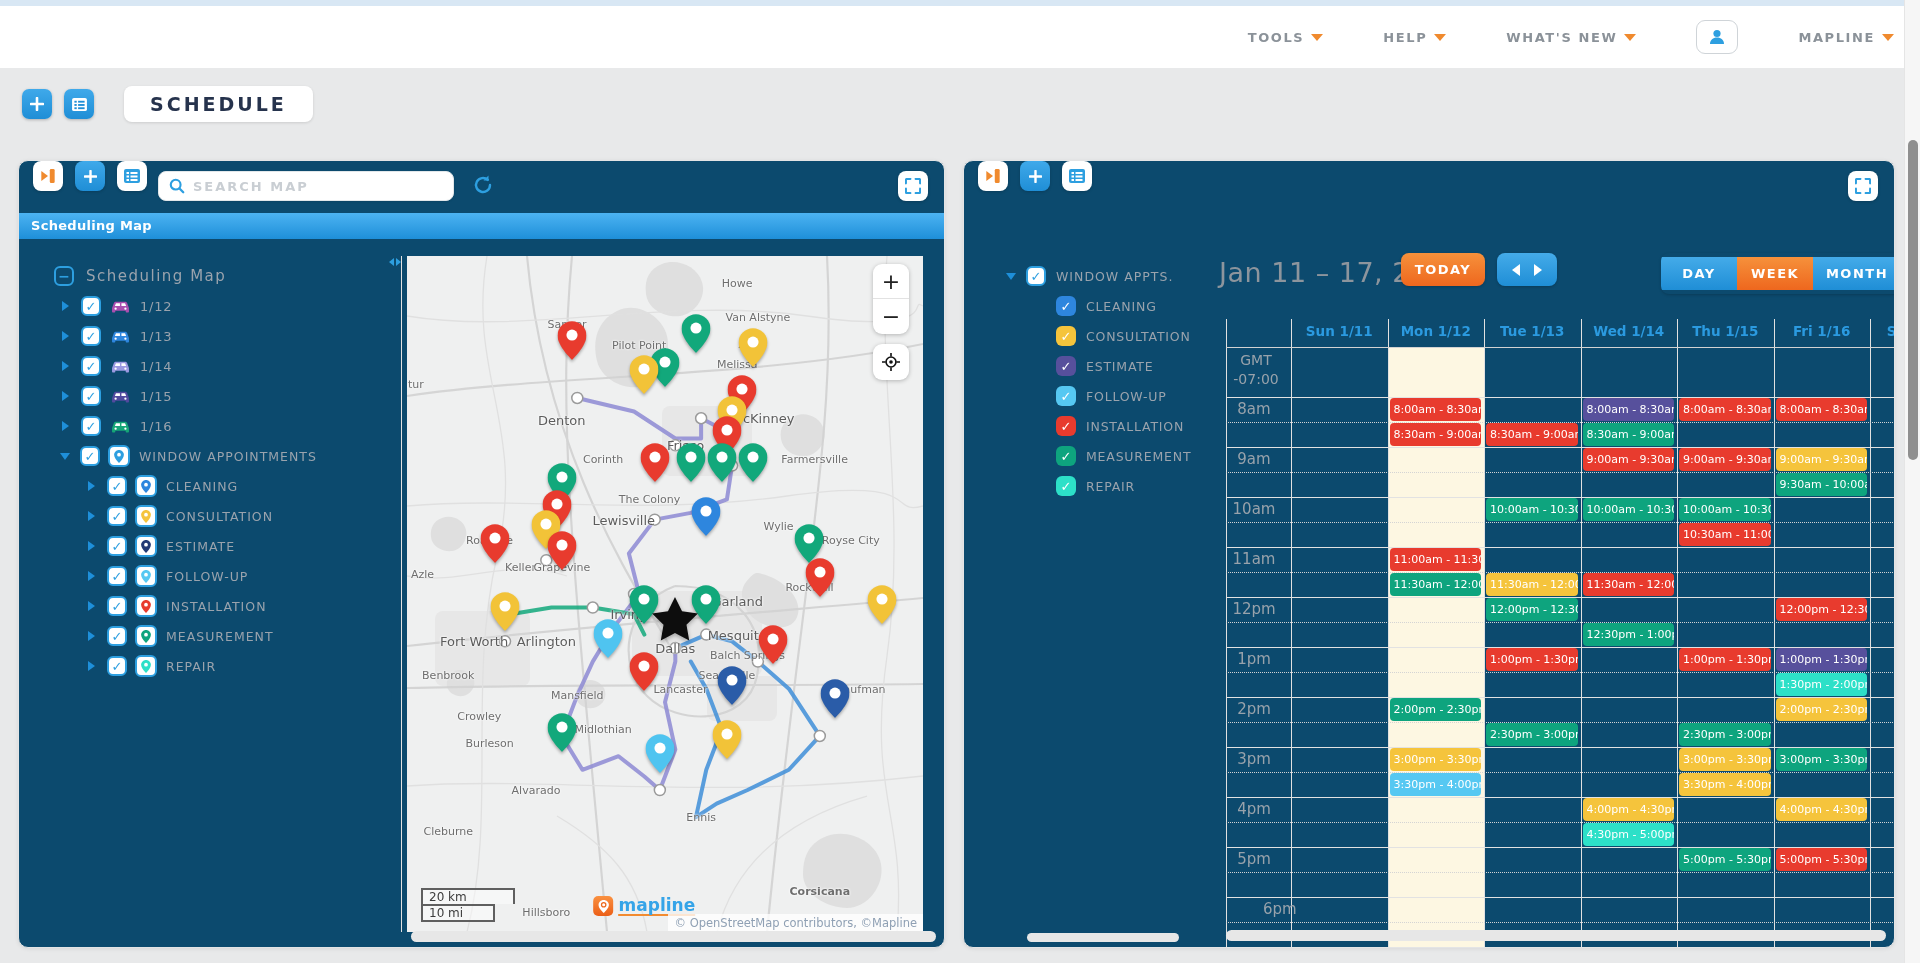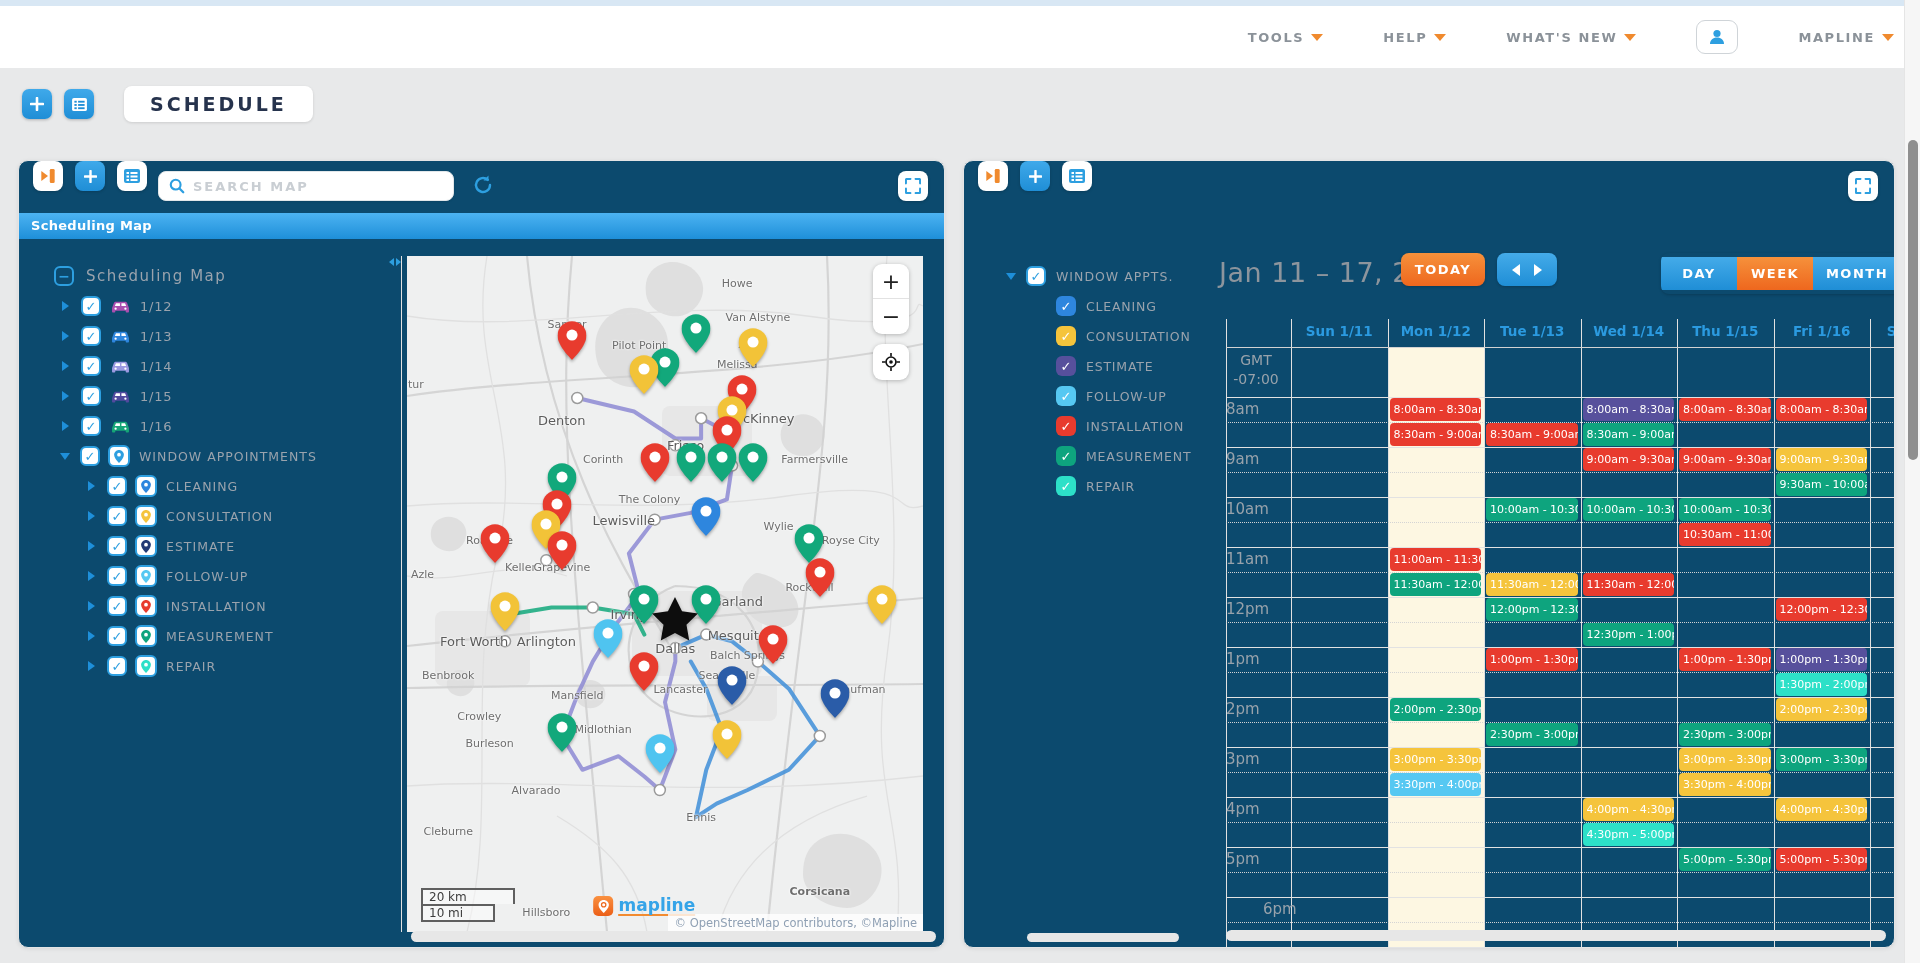--- a/index.html
+++ b/index.html
@@ -72,21 +72,21 @@
   #nav-arrows { position:absolute; left:278px; top:4px; width:60px; height:33px; gap:14px; font-size:12px; }
   #view-group { position:absolute; left:442px; top:4px; height:41px; display:flex; border-radius:8px; overflow:hidden; box-shadow:0 1px 3px rgba(0,0,0,.2);align-items:center; }
   .view-btn { width:76px; height:33px; display:flex; align-items:center; justify-content:center; color:#fff; font-weight:700; font-size:13px; letter-spacing:1.5px; background:linear-gradient(180deg,#44abe9,#1f8ed6); cursor:pointer; }
   .view-btn.active { background:linear-gradient(180deg,#f6913b,#ee671e); }
   #cal-grid { position:absolute; left:7px; top:70px; width:741px; height:628px; }
   .vline { position:absolute; top:0; width:1px; background:#e1e1e1; }
   .hline { position:absolute; left:0; width:741px; height:0; border-top:1px solid #e2e2e2; }
   .hline.dot { border-top:1px dotted #d4d4d4; }
   .day-hdr { position:absolute; top:4px; height:20px; text-align:center; font-size:13.5px; font-weight:700; color:#2b9ae0; }
   .tz { position:absolute; left:0; top:32px; width:60px; text-align:center; font-size:14px; color:#98a2ab; line-height:19px; }
-  .tlab { position:absolute; width:56px; text-align:left; font-size:15px; color:#98a2ab; }
+  .tlab { position:absolute; width:56px; text-align:center; font-size:15px; color:#98a2ab; }
   .evt { position:absolute; height:23px; border-radius:4px; color:#fff; font-size:11px; line-height:23px; padding-left:4px; white-space:nowrap; overflow:hidden; cursor:pointer; }
   .hl-col { position:absolute; background:#fdf7e2; }
   .hscroll { position:absolute; height:11px; background:#e7e7e7; border-radius:6px; }
   
   #vscroll { position:absolute; right:0; top:0; bottom:0; width:16px; background:#f6f6f6; border-left:1px solid #e5e5e5; }
   #vscroll .thumb { position:absolute; left:3px; width:10px; top:140px; height:320px; background:#8f8f8f; border-radius:5px; }
   .fs-btn { position:absolute; top:10px; width:30px; height:30px; background:#fff; border-radius:8px; box-shadow:0 1px 3px rgba(0,0,0,.18); display:flex; align-items:center; justify-content:center; cursor:pointer; }
 </style>
 </head>
 <body>

